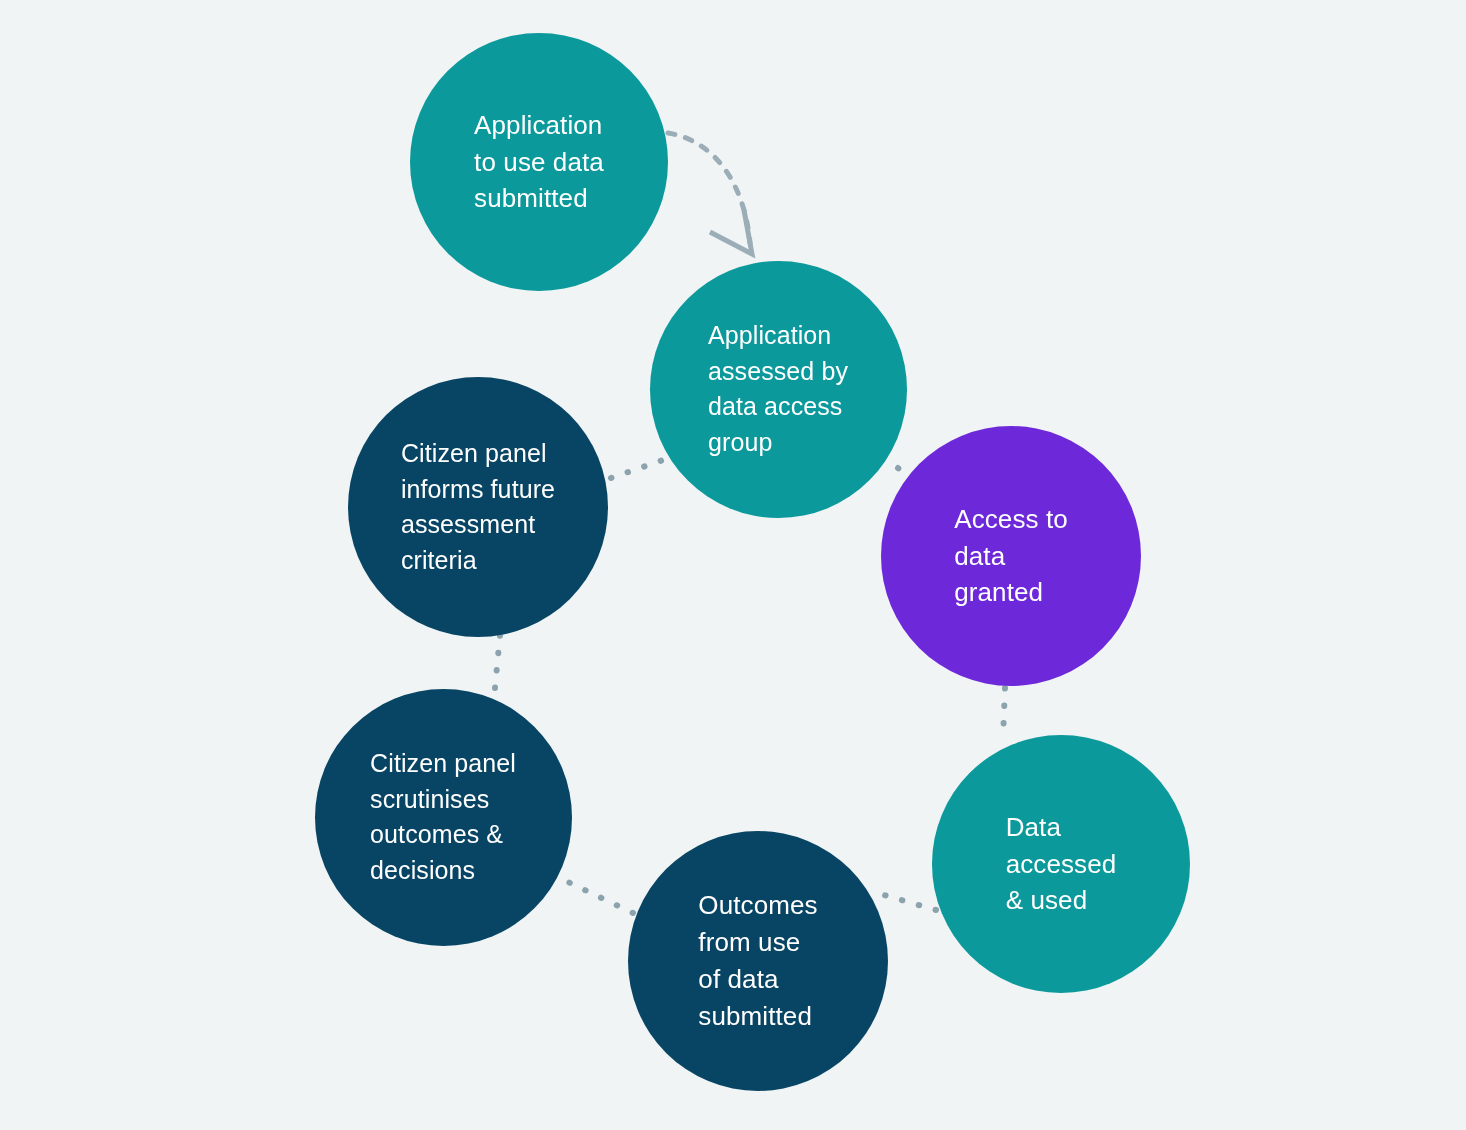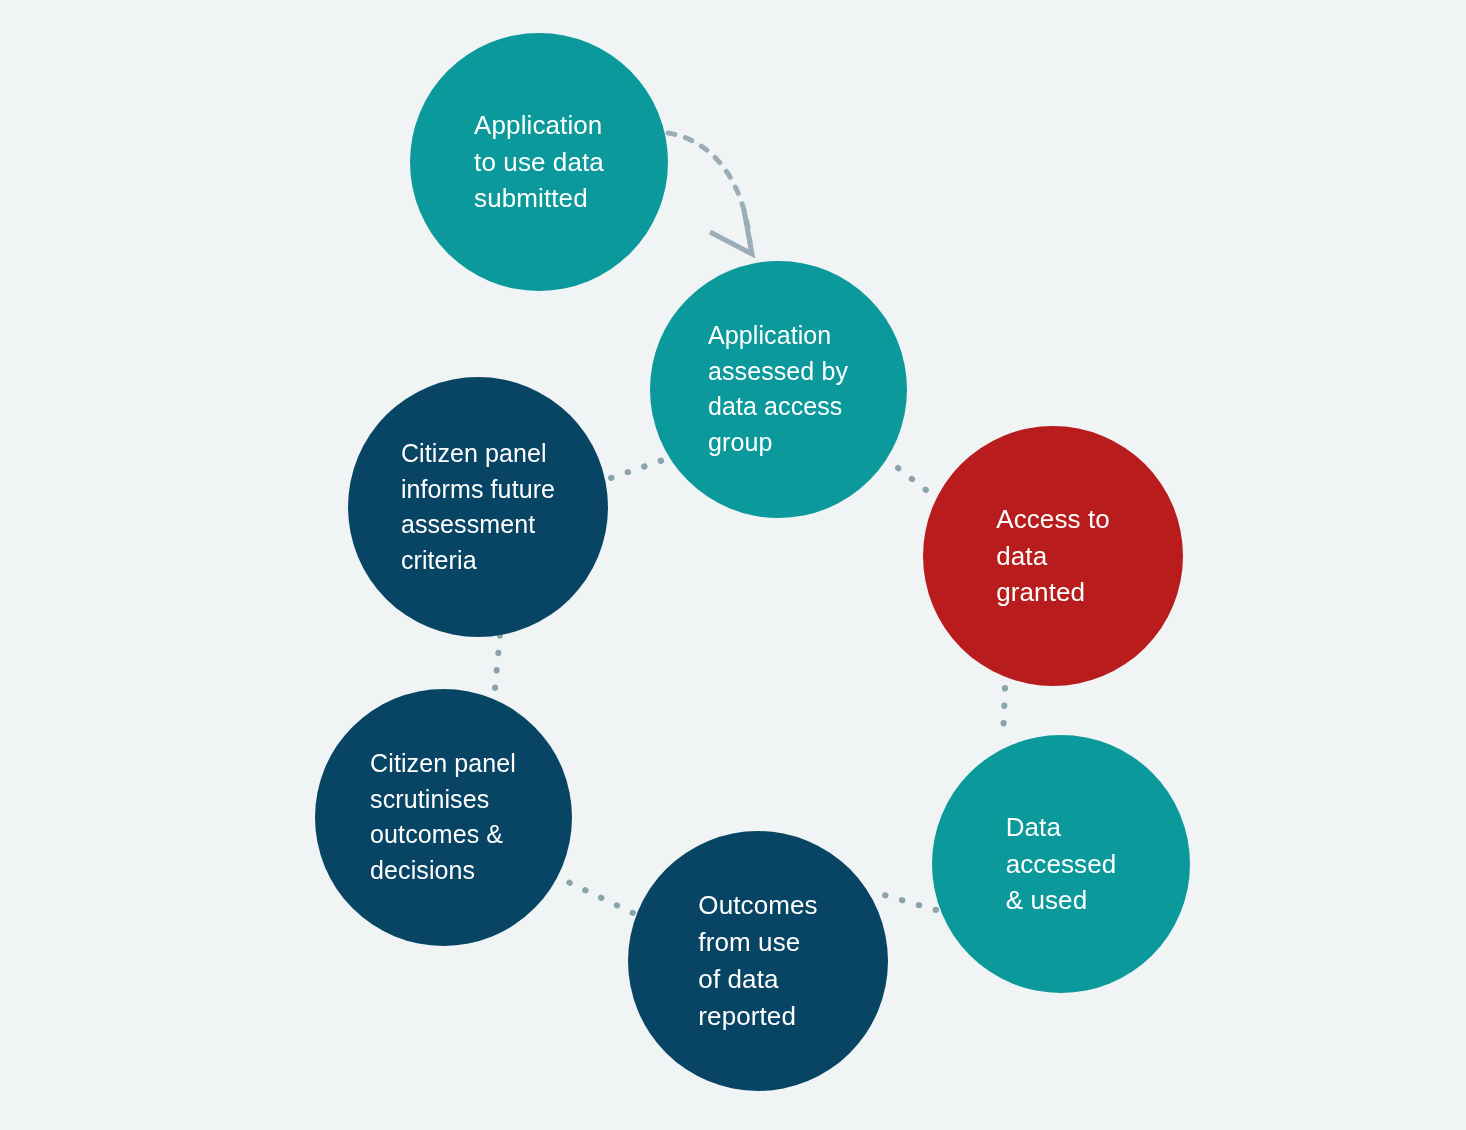--- a/index.html
+++ b/index.html
@@ -69,35 +69,35 @@
         <span class="node-label" style="font-size: 26px;">Application
 to use data
 submitted</span>
       </div>
       <div class="node" style="left: 649.5px; top: 260.5px; width: 257px; height: 257px; background: rgb(11, 153, 155);">
         <span class="node-label" style="font-size: 25px;">Application
 assessed by
 data access
 group</span>
       </div>
-      <div class="node" style="left: 923px; top: 426px; width: 260px; height: 260px; background: #b91c1c;">
+      <div class="node" style="left: 881px; top: 426px; width: 260px; height: 260px; background: #6d28d9;">
         <span class="node-label" style="font-size: 26px;">Access to
 data
 granted</span>
       </div>
       <div class="node" style="left: 932px; top: 735px; width: 258px; height: 258px; background: rgb(11, 153, 155);">
         <span class="node-label" style="font-size: 26px;">Data
 accessed
 &amp; used</span>
       </div>
       <div class="node" style="left: 628px; top: 831px; width: 260px; height: 260px; background: rgb(8, 69, 100);">
         <span class="node-label" style="font-size: 26px;">Outcomes
 from use
 of data
-reported</span>
+submitted</span>
       </div>
       <div class="node" style="left: 314.5px; top: 688.5px; width: 257px; height: 257px; background: rgb(8, 69, 100);">
         <span class="node-label" style="font-size: 25px;">Citizen panel
 scrutinises
 outcomes &amp;
 decisions</span>
       </div>
       <div class="node" style="left: 348px; top: 377px; width: 260px; height: 260px; background: rgb(8, 69, 100);">
         <span class="node-label" style="font-size: 25px;">Citizen panel
 informs future

